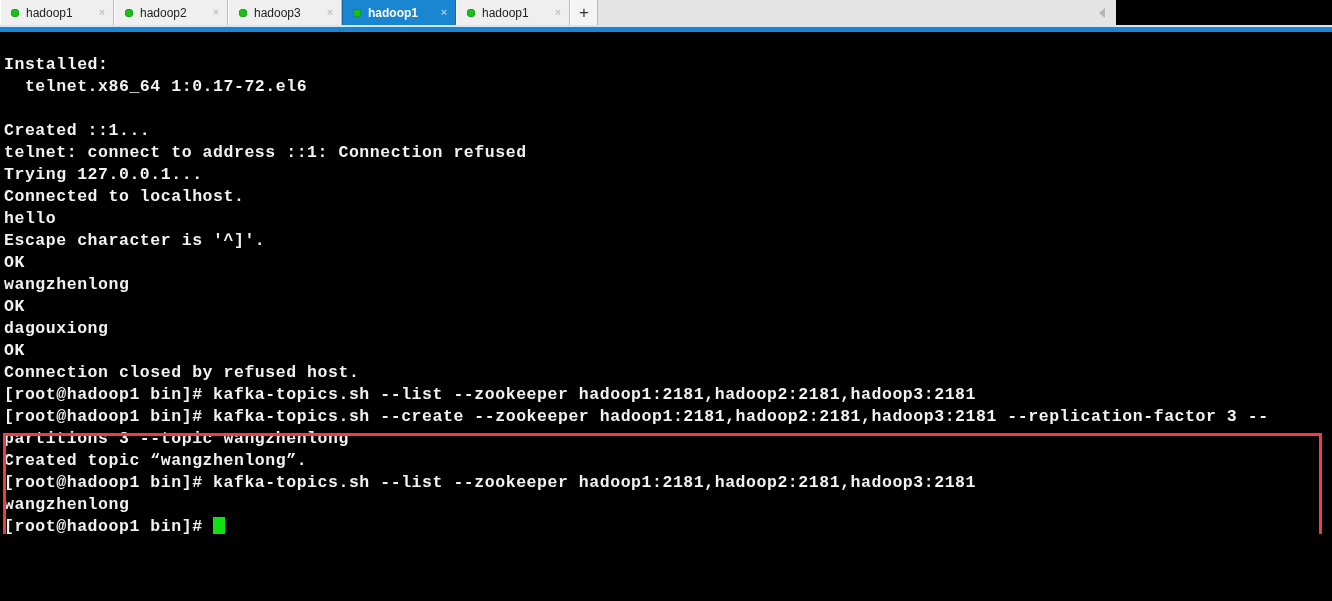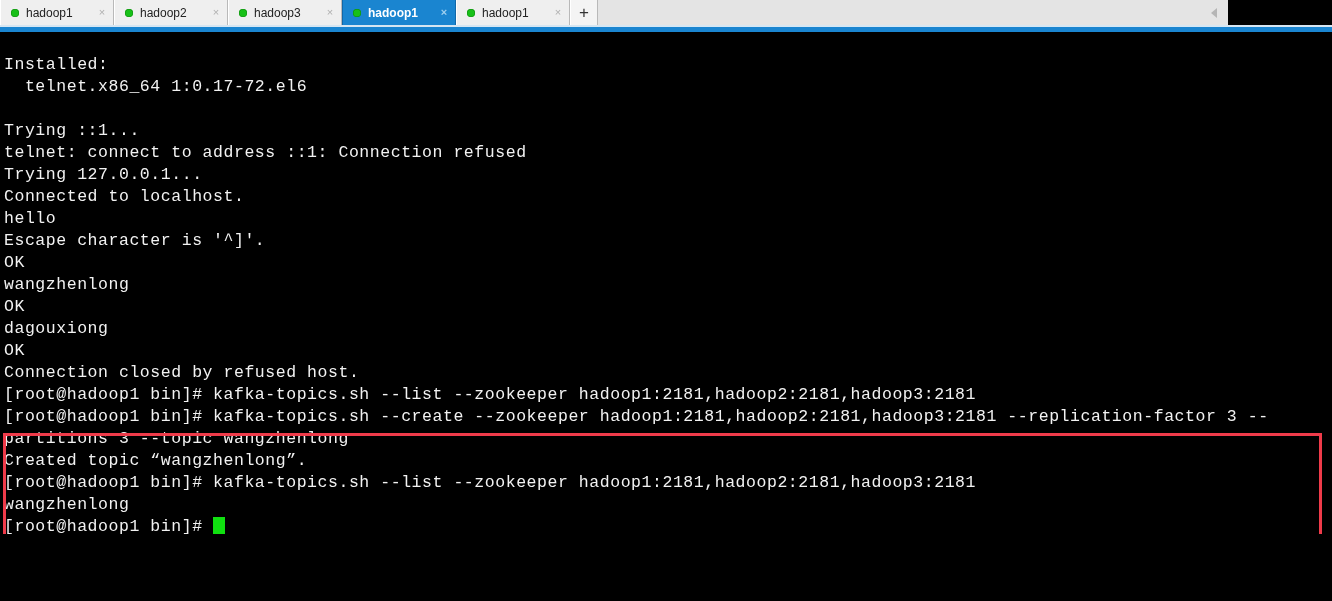--- a/index.html
+++ b/index.html
@@ -10,21 +10,21 @@
   body {
     width: 1332px;
     height: 601px;
     overflow: hidden;
     font-family: "Liberation Mono", "DejaVu Sans Mono", monospace;
   }
 
   
   #tabbar {
     position: relative;
-    width: 1228px;
+    width: 1116px;
     height: 25px;
     background: #e4e4e4;
     box-sizing: border-box;
     display: flex;
     align-items: flex-start;
     font-family: "Liberation Sans", sans-serif;
   }
   .tab {
     position: relative;
     width: 114px;
@@ -118,20 +118,21 @@
     background: #1a85d0;
   }
 
   
   #terminal {
     position: relative;
     width: 1332px;
     height: 502px;
     background: #000000;
     overflow: hidden;
+    font-weight: bold;
   }
   #term-lines {
     position: absolute;
     left: 4px;
     top: 0px;
     width: 1328px;
   }
   .tline {
     height: 22px;
     line-height: 22px;
@@ -203,21 +204,21 @@
 </div>
 <div id="tabbar-underline"></div>
 <div id="tabbar-accent"></div>
 
 <div id="terminal">
   <div id="term-lines">
     <div class="tline blank"></div>
     <div class="tline">Installed:</div>
     <div class="tline">  telnet.x86_64 1:0.17-72.el6</div>
     <div class="tline blank"></div>
-    <div class="tline">Trying ::1...</div>
+    <div class="tline">Created ::1...</div>
     <div class="tline">telnet: connect to address ::1: Connection refused</div>
     <div class="tline">Trying 127.0.0.1...</div>
     <div class="tline">Connected to localhost.</div>
     <div class="tline">hello</div>
     <div class="tline">Escape character is '^]'.</div>
     <div class="tline">OK</div>
     <div class="tline">wangzhenlong</div>
     <div class="tline">OK</div>
     <div class="tline">dagouxiong</div>
     <div class="tline">OK</div>

